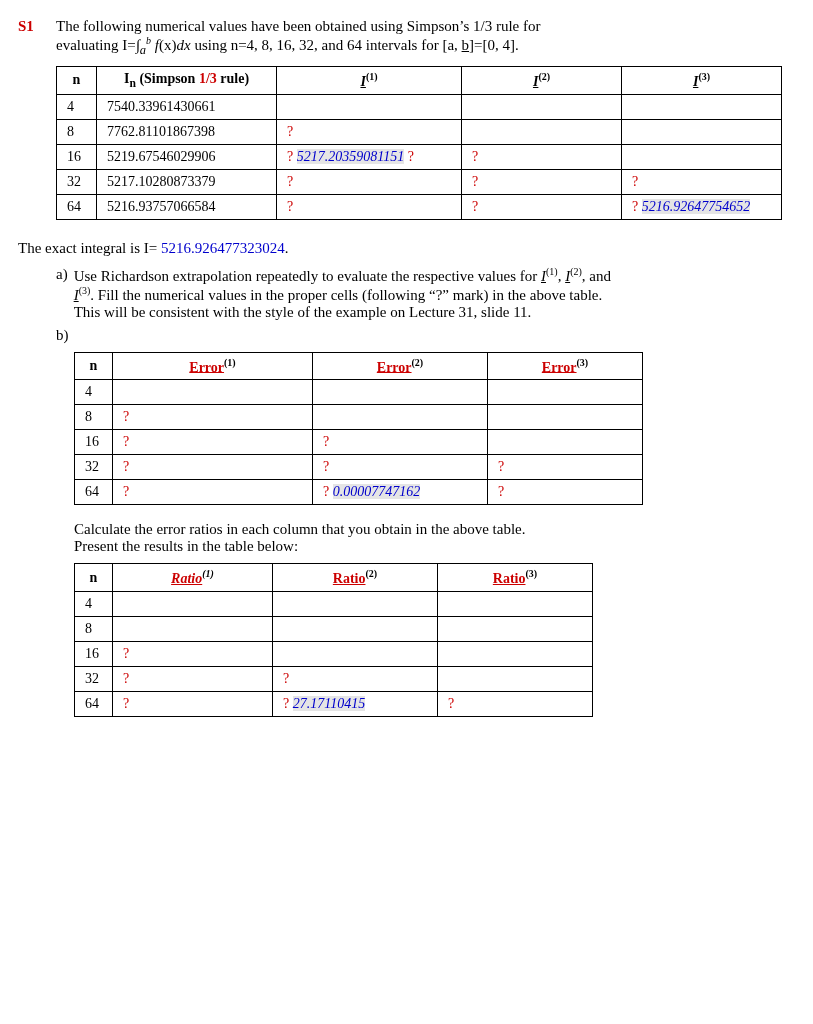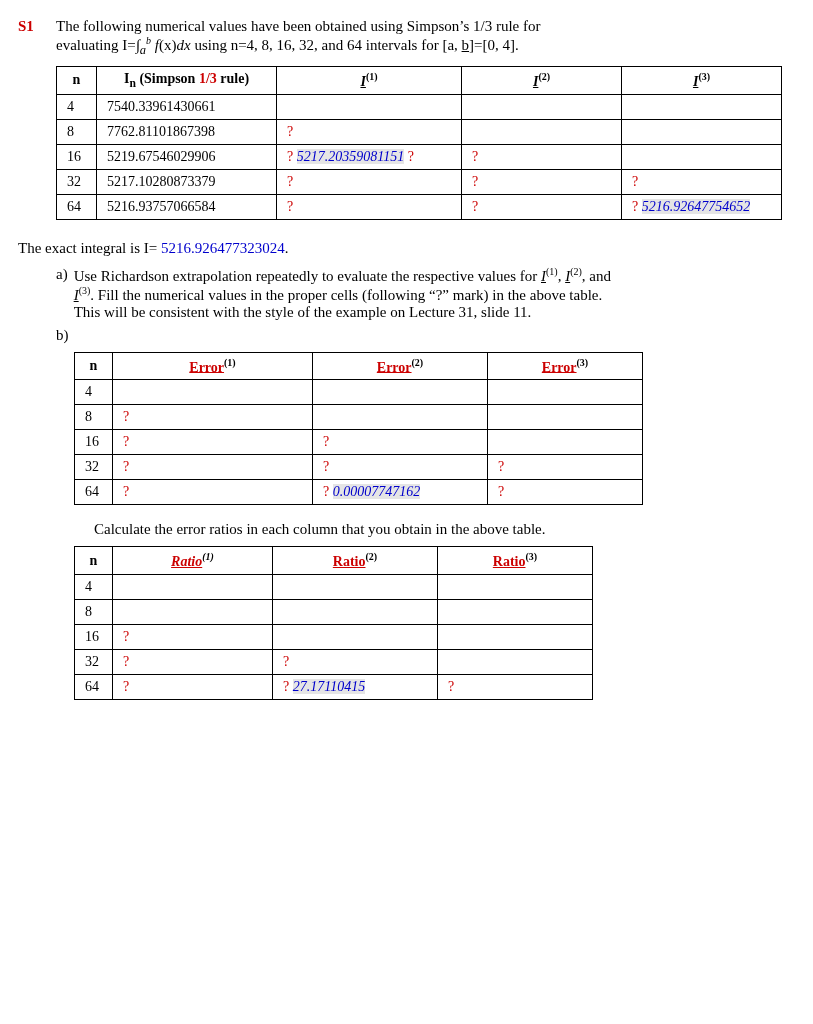--- a/index.html
+++ b/index.html
@@ -191,22 +191,23 @@
       <td>64</td>
       <td><span class="red">?</span></td>
       <td><span class="red">?</span> <span class="highlight-yellow blue">0.00007747162</span></td>
       <td><span class="red">?</span></td>
     </tr>
   </tbody>
 </table>
 
 <div style="height:8px;"></div>
 
-<div style="margin-left:76px;">
+<div style="margin-left:56px;">
   <div>Calculate the error ratios in each column that you obtain in the above table.</div>
+  <div>Present the results in the table below:</div>
 </div>
 
 <table style="margin-left: 56px;">
   <thead>
     <tr>
       <th class="n-col">n</th>
       <th class="ratio-col-1"><span class="red underline" style="text-decoration:underline;">Ratio</span><sup>(1)</sup></th>
       <th class="ratio-col-2"><span class="red underline" style="text-decoration:underline;">Ratio</span><sup>(2)</sup></th>
       <th class="ratio-col-3"><span class="red underline" style="text-decoration:underline;">Ratio</span><sup>(3)</sup></th>
     </tr>

